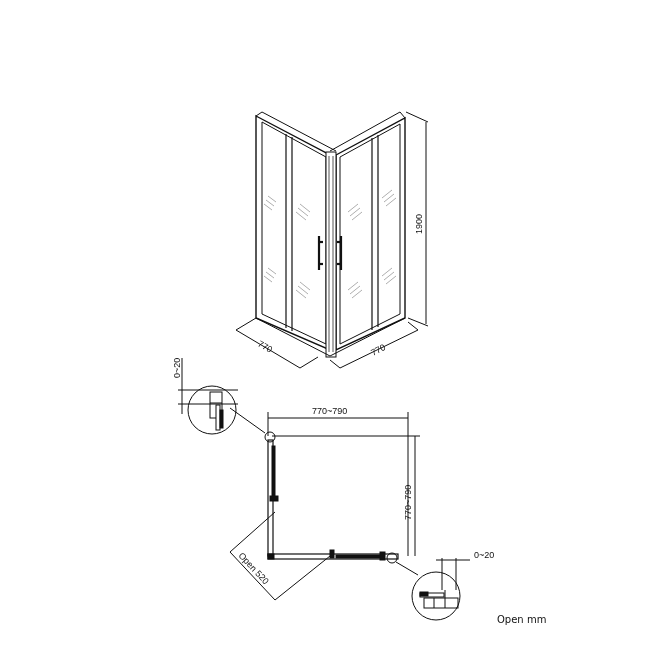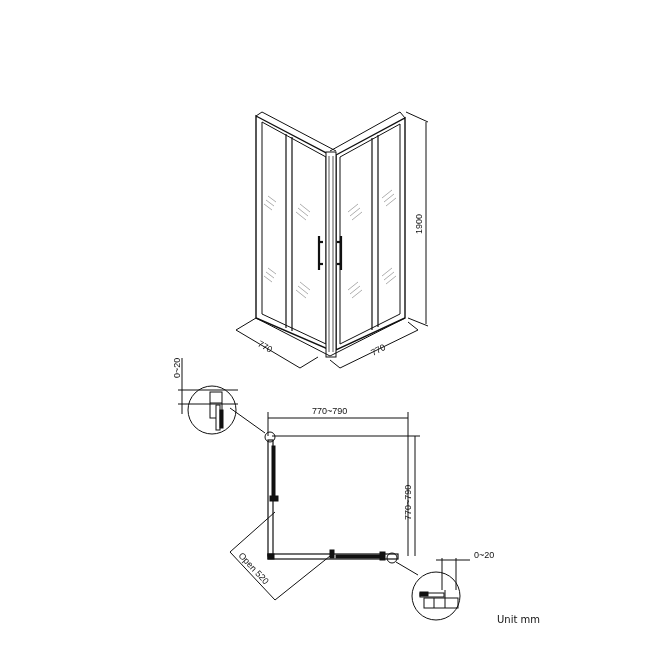--- a/index.html
+++ b/index.html
@@ -123,13 +123,13 @@
     <line x1="436" y1="560" x2="470" y2="560"></line>
     <text class="dim" x="474" y="558" stroke="none" font-size="8">0~20</text>
     <rect x="424" y="598" width="34" height="10"></rect>
     <line x1="434" y1="598" x2="434" y2="608"></line>
     <line x1="445" y1="590" x2="445" y2="608"></line>
     <rect x="420" y="593" width="24" height="4" fill="#fff"></rect>
     <rect x="420" y="592" width="8" height="4" fill="#111"></rect>
   </g>
 </svg>
 
-<div class="unit">Unit mm</div>
+<div class="unit">Open mm</div>
 
 </body></html>

